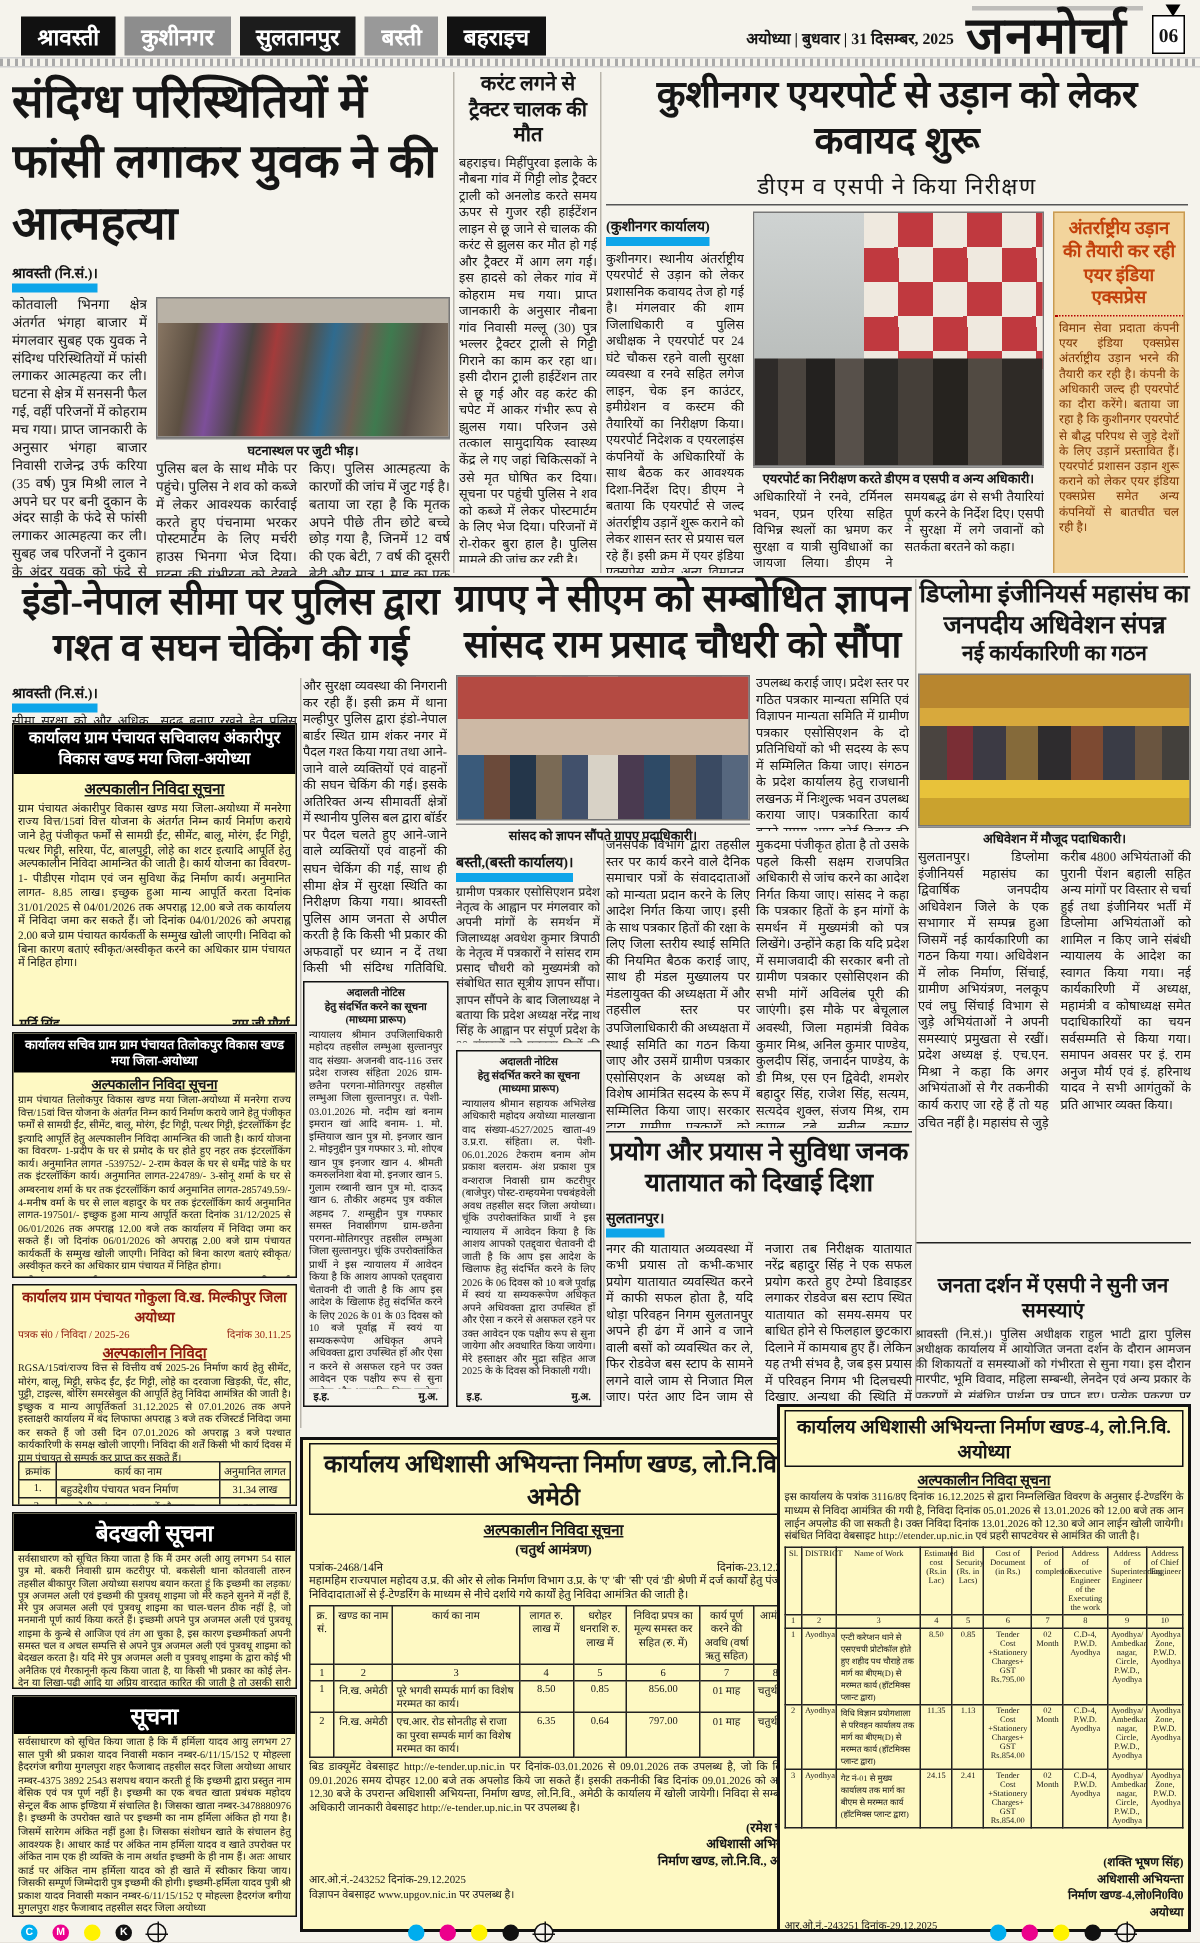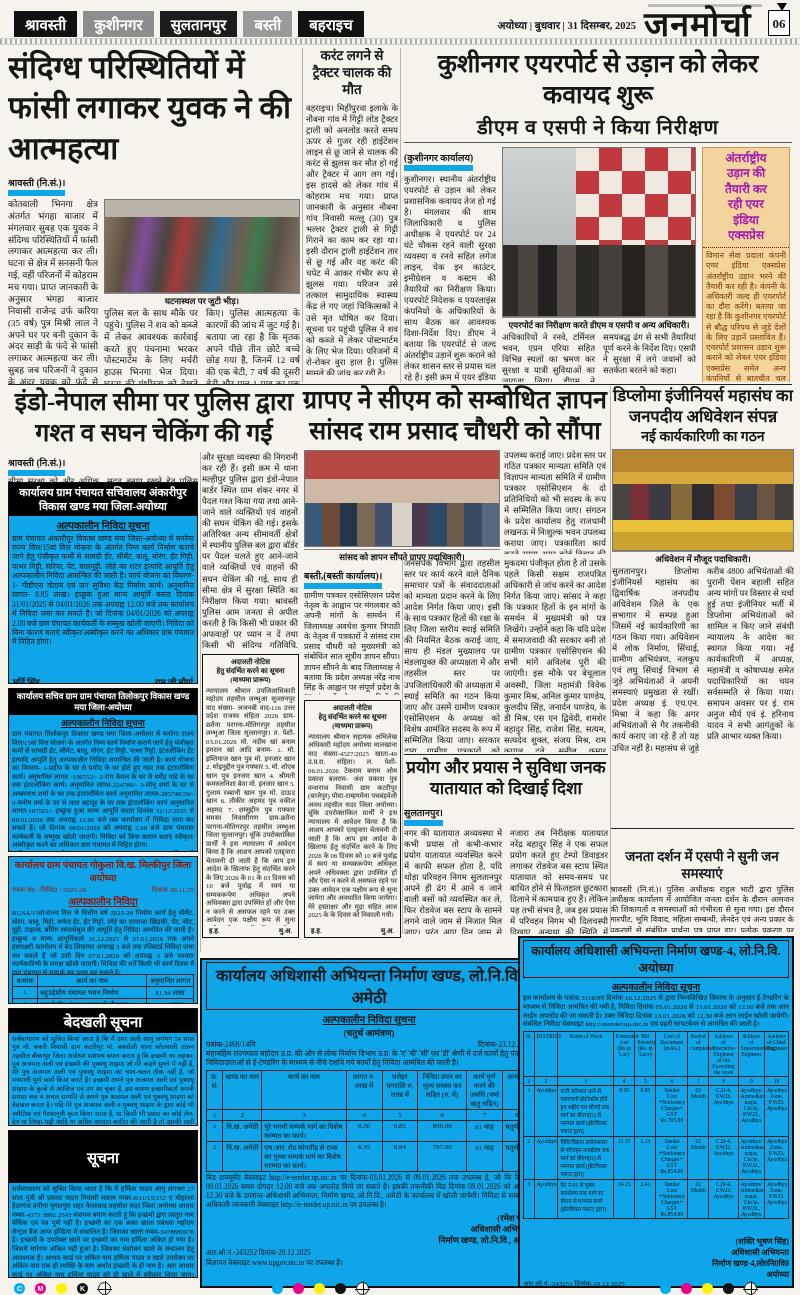--- a/index.html
+++ b/index.html
@@ -19,21 +19,21 @@
   .logo{font-size:34px;font-weight:900;letter-spacing:1px;line-height:1;}
   .tagbar{height:3px;background:#9a9a9a;opacity:.6;}
   .pagebox{border:1.5px solid #000;width:22px;height:26px;text-align:center;font-weight:bold;font-size:13px;line-height:26px;background:#fff;}
   .flag{width:0;height:0;border-left:5px solid transparent;border-right:5px solid transparent;border-top:8px solid #000;position:absolute;top:-8px;right:2px;}
   .dotstrip{background:repeating-linear-gradient(90deg,#a9a9a9 0 2px,#f5f3ec 2px 5px);border-top:1px solid #cfcfcf;border-bottom:1px solid #cfcfcf;}
   
   .hxl{font-size:31px;font-weight:900;line-height:1.3;}
   .hlg{font-size:25px;font-weight:900;line-height:1.25;}
   .hmd{font-size:17px;font-weight:900;line-height:1.25;text-align:center;}
   .hsm{font-size:13.5px;font-weight:900;line-height:1.25;text-align:center;}
-  .sub{font-size:20px;font-weight:bold;text-align:center;letter-spacing:1px;}
+  .sub{font-size:15px;font-weight:normal;text-align:center;letter-spacing:1px;}
   .byline{font-size:9.5px;font-weight:bold;border-bottom:6px solid #0ea5e9;display:inline-block;padding-bottom:1px;}
   .body9{font-size:9px;line-height:1.32;}
   .body85{font-size:8.5px;line-height:1.3;}
   .body8{font-size:8px;line-height:1.28;}
   .body75{font-size:7.5px;line-height:1.26;}
   .cols2{column-count:2;column-gap:8px;}
   .caption{font-size:8.5px;font-weight:bold;text-align:center;border-top:1px solid #888;padding-top:1px;}
   
   .photo{position:relative;border:1px solid #777;}
   .ph-crowd{background:linear-gradient(180deg,#b9b2a6 0 18%,transparent 18%),
@@ -43,26 +43,26 @@
   .ph-airport .sky{position:absolute;left:0;top:0;width:40%;height:62%;background:linear-gradient(180deg,#cfd3d2,#b9bdbb);}
   .ph-airport .crowd2{position:absolute;left:0;bottom:0;width:100%;height:42%;
     background:linear-gradient(90deg,#2e2b29 0 8%,#4a443e 8% 18%,#23211f 18% 28%,#57504a 28% 38%,#2b2926 38% 50%,#453f39 50% 62%,#26231f 62% 74%,#514a42 74% 86%,#2e2a26 86% 100%);}
   .ph-memo{background:linear-gradient(180deg,#b44a42 0 30%,#cdb9a5 30% 55%,transparent 55%),
     linear-gradient(90deg,#3a5a7a 0 9%,#6b4a3a 9% 18%,#24364a 18% 27%,#7a6a55 27% 36%,#41506b 36% 45%,#d8d2c6 45% 55%,#4a3a50 55% 64%,#2e4a66 64% 73%,#6e5b4a 73% 82%,#3a4a62 82% 91%,#56677e 91% 100%);}
   .ph-stage{background:linear-gradient(180deg,#b8862f 0 22%,#d8a93c 22% 34%,transparent 34%),
     linear-gradient(180deg,transparent 0 70%,#e8c23a 70% 82%,#caa22e 82% 100%),
     linear-gradient(90deg,#4a4440 0 10%,#7a2e35 10% 20%,#3c3a44 20% 32%,#856a3a 32% 44%,#2e2c2e 44% 56%,#7d4a32 56% 68%,#3a3c46 68% 80%,#6a5540 80% 90%,#43403c 90% 100%);}
   
   .blackbar{background:#000;color:#fff;font-weight:bold;text-align:center;}
-  .box{border:1.5px solid #111;background:#0ea5e9;}
+  .box{border:1.5px solid #111;background:#fef9c3;}
   .tname{font-weight:bold;text-align:center;text-decoration:underline;}
   .signrow{display:flex;justify-content:space-between;font-weight:bold;}
   .redtxt{color:#8f1a0e;}
   .sidebox{background:#f2d49c;border:1px solid #c99b52;color:#7a3300;}
-  .sidebox .st{color:#a21caf;font-weight:900;text-align:center;font-size:12px;line-height:1.3;border-bottom:1px dotted #b30000;padding:3px 17px;}
+  .sidebox .st{color:#c2410c;font-weight:900;text-align:center;font-size:12px;line-height:1.3;border-bottom:1px dotted #b30000;padding:3px 4px;}
   
   table.tbl{width:100%;border-collapse:collapse;table-layout:fixed;}
   .tbl td,.tbl th{border:1px solid #222;padding:1px 2px;vertical-align:top;text-align:center;font-weight:normal;}
   .vrule{background:#b9b5ab;width:1px;}
   .hrule{background:#222;height:1.5px;}
   
   .marks{display:flex;gap:10px;align-items:center;}
   .dot{width:11px;height:11px;border-radius:50%;display:inline-flex;align-items:center;justify-content:center;
        font:bold 7px "Liberation Sans",sans-serif;color:#fff;}
   .reg{width:11px;height:11px;border-radius:50%;border:1.2px solid #111;position:relative;background:#f5f3ec;}
@@ -201,21 +201,21 @@
       </table>
 
   </div>
 
   <div class="abs box ov" style="left:8px;top:1008px;width:190px;height:118px;">
     <div class="blackbar" style="font-size:15px;padding:2px;">बेदखली सूचना</div>
     <div class="body75 j" style="padding:2px 3px;font-size:6.6px;height:92px;overflow:hidden;">सर्वसाधारण को सूचित किया जाता है कि मैं उमर अली आयु लगभग 54 साल पुत्र मो. बकरी निवासी ग्राम कटरीपुर पो. बकसेली थाना कोतवाली तारुन तहसील बीकापुर जिला अयोध्या सशपथ बयान करता हूं कि इच्छमी का लड़का/पुत्र अजमल अली एवं इच्छमी की पुत्रवधू शाइमा जो मेरे कहने सुनने में नहीं हैं, मेरे पुत्र अजमल अली एवं पुत्रवधू शाइमा का चाल-चलन ठीक नहीं है, जो मनमानी पूर्ण कार्य किया करते हैं। इच्छमी अपने पुत्र अजमल अली एवं पुत्रवधू शाइमा के कुन्बे से आजिज एवं तंग आ चुका है, इस कारण इच्छमीकर्ता अपनी समस्त चल व अचल सम्पत्ति से अपने पुत्र अजमल अली एवं पुत्रवधू शाइमा को बेदखल करता है। यदि मेरे पुत्र अजमल अली व पुत्रवधू शाइमा के द्वारा कोई भी अनैतिक एवं गैरकानूनी कृत्य किया जाता है, या किसी भी प्रकार का कोई लेन-देन या लिखा-पढ़ी आदि या अप्रिय वारदात कारित की जाती है तो उसकी सारी जिम्मेदारी उनकी स्वयं की होगी। इससे मेरा व मेरे परिवार का कोई वास्ता सरोकार न है न ले भविष्य में होगा। इच्छमी-उमर अली पुत्र मो. बकरी निवासी ग्राम कटरीपुर पो. बकसेली थाना कोतवाली तारुन तहसील बीकापुर जिला अयोध्या</div>
   </div>
 
   <div class="abs box ov" style="left:8px;top:1130px;width:190px;height:148px;">
-    <div class="blackbar" style="font-size:15px;padding:16px;">सूचना</div>
+    <div class="blackbar" style="font-size:15px;padding:2px;">सूचना</div>
     <div class="body75 j" style="padding:2px 3px;font-size:6.8px;height:120px;overflow:hidden;">सर्वसाधारण को सूचित किया जाता है कि मैं हर्मिला यादव आयु लगभग 27 साल पुत्री श्री प्रकाश यादव निवासी मकान नम्बर-6/11/15/152 ए मोहल्ला हैदरगंज बगीया मुगलपुरा शहर फैजाबाद तहसील सदर जिला अयोध्या आधार नम्बर-4375 3892 2543 सशपथ बयान करती हूं कि इच्छमी द्वारा प्रस्तुत नाम बेसिक एवं पत्र पूर्ण नहीं है। इच्छमी का एक बचत खाता प्रबंधक महोदय सेन्ट्रल बैंक आफ इण्डिया में संचालित है। जिसका खाता नम्बर-3478880976 है। इच्छमी के उपरोक्त खाते पर इच्छमी का नाम हर्मिला अंकित हो गया है। जिसमें सारेगम अंकित नहीं हुआ है। जिसका संशोधन खाते के संचालन हेतु आवश्यक है। आधार कार्ड पर अंकित नाम हर्मिला यादव व खाते उपरोक्त पर अंकित नाम एक ही व्यक्ति के नाम अर्थात इच्छमी के ही नाम हैं। अतः आधार कार्ड पर अंकित नाम हर्मिला यादव को ही खाते में स्वीकार किया जाय। जिसकी सम्पूर्ण जिम्मेदारी पुत्र इच्छमी की होगी। इच्छमी-हर्मिला यादव पुत्री श्री प्रकाश यादव निवासी मकान नम्बर-6/11/15/152 ए मोहल्ला हैदरगंज बगीया मुगलपुरा शहर फैजाबाद तहसील सदर जिला अयोध्या</div>
   </div>
 
   <div class="abs" style="left:302px;top:384px;width:306px;height:62px;">
     <div class="hlg" style="text-align:center;">ग्रापए ने सीएम को सम्बोधित ज्ञापन सांसद राम प्रसाद चौधरी को सौंपा</div>
   </div>
   <div class="abs photo ph-memo" style="left:304px;top:450px;width:196px;height:97px;"></div>
   <div class="abs caption" style="left:304px;top:549px;width:196px;">सांसद को ज्ञापन सौंपते ग्रापए पदाधिकारी।</div>
   <div class="abs body85 j ov" style="left:504px;top:450px;width:102px;height:104px;">उपलब्ध कराई जाए। प्रदेश स्तर पर गठित पत्रकार मान्यता समिति एवं विज्ञापन मान्यता समिति में ग्रामीण पत्रकार एसोसिएशन के दो प्रतिनिधियों को भी सदस्य के रूप में सम्मिलित किया जाए। संगठन के प्रदेश कार्यालय हेतु राजधानी लखनऊ में निःशुल्क भवन उपलब्ध कराया जाए। पत्रकारिता कार्य करते समय अगर कोई विवाद की स्थिति बनती है और पत्रकारों के ऊपर</div>
   <div class="abs ov" style="left:304px;top:565px;width:96px;height:130px;">

